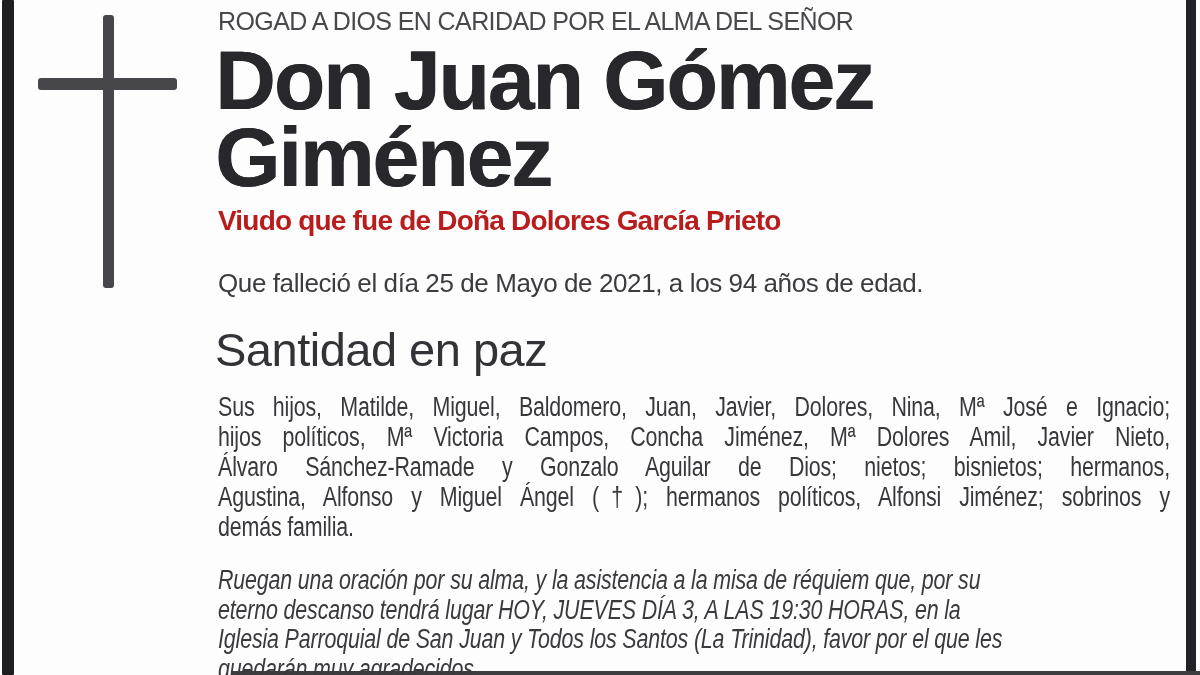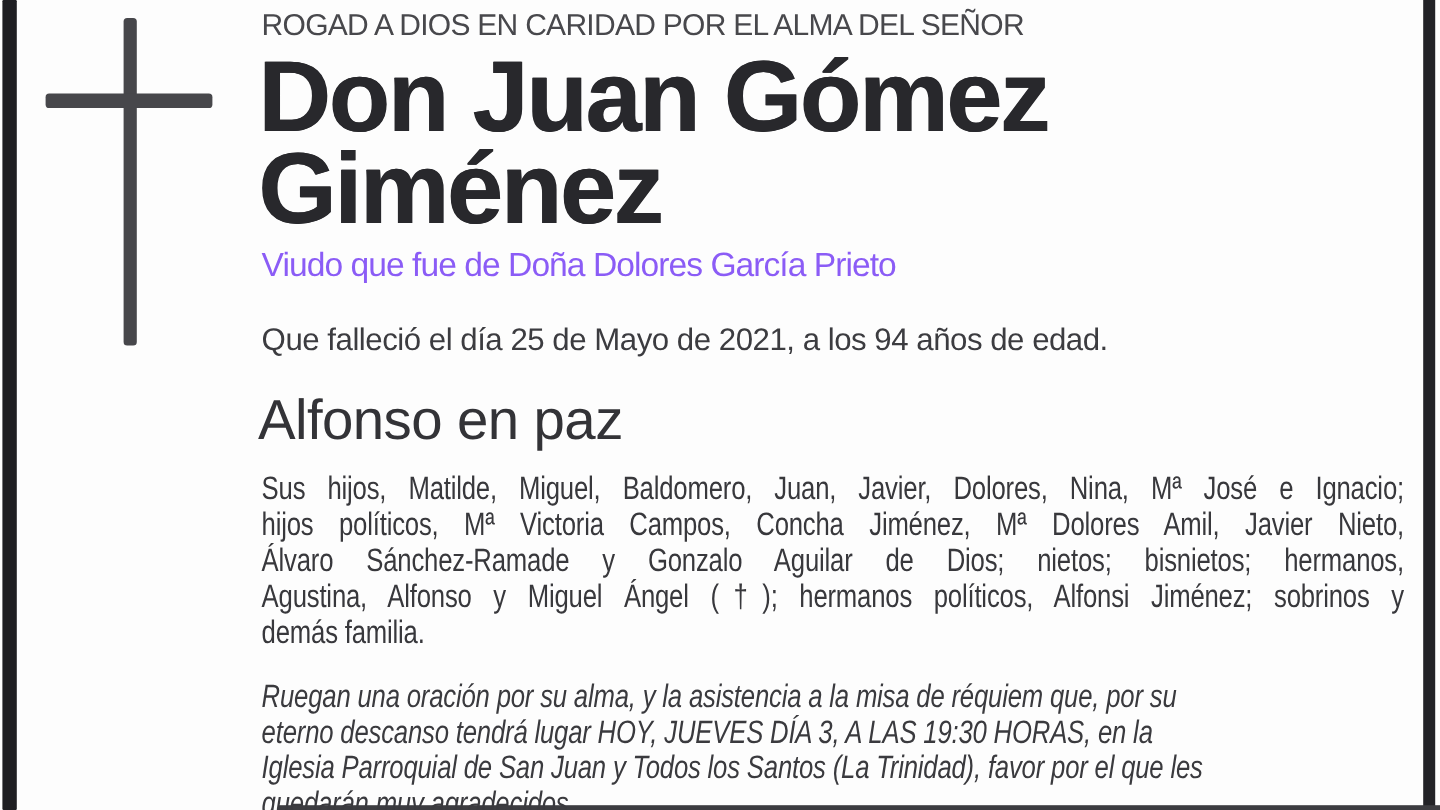--- a/index.html
+++ b/index.html
@@ -44,21 +44,21 @@
   }
   .title {
     position: absolute; left: 215px; top: 42px; width: 970px; margin: 0;
     font-size: 84px; line-height: 77px; font-weight: 700;
     letter-spacing: -2px; color: #28282c;
     text-shadow: 0.6px 0 0 #28282c;
   }
   .title .tline { display: block; }
   .relationship {
     position: absolute; left: 218px; top: 205px; width: 952px;
-    font-size: 28px; font-weight: 400; letter-spacing: -0.8px; color: #8b5cf6;
+    font-size: 28px; font-weight: 700; letter-spacing: -0.8px; color: #b91c1c;
     white-space: nowrap;
   }
   .death {
     position: absolute; left: 218px; top: 267px; width: 960px;
     font-size: 26px; line-height: 32px; letter-spacing: -0.4px; color: #3c3c40;
   }
   .rip {
     position: absolute; left: 215px; top: 322px; width: 952px;
     font-size: 47px; font-weight: 400; letter-spacing: -0.5px; color: #333337;
   }
@@ -98,21 +98,21 @@
     <span class="tline">Don Juan Gómez</span>
     <span class="tline">Giménez</span>
   </h1>
 
   <div class="relationship">Viudo que fue de Doña Dolores García Prieto</div>
 
   <div class="death">
     <div>Que falleció el día 25 de Mayo de 2021, a los 94 años de edad.</div>
   </div>
 
-  <div class="rip">Alfonso en paz</div>
+  <div class="rip">Santidad en paz</div>
 
   <div class="family scaled">
     <div class="jline">Sus hijos, Matilde, Miguel, Baldomero, Juan, Javier, Dolores, Nina, Mª José e Ignacio;</div>
     <div class="jline">hijos políticos, Mª Victoria Campos, Concha Jiménez, Mª Dolores Amil, Javier Nieto,</div>
     <div class="jline">Álvaro Sánchez-Ramade y Gonzalo Aguilar de Dios; nietos; bisnietos; hermanos,</div>
     <div class="jline">Agustina, Alfonso y Miguel Ángel (†); hermanos políticos, Alfonsi Jiménez; sobrinos y</div>
     <div>demás familia.</div>
   </div>
 
   <div class="request scaled">

